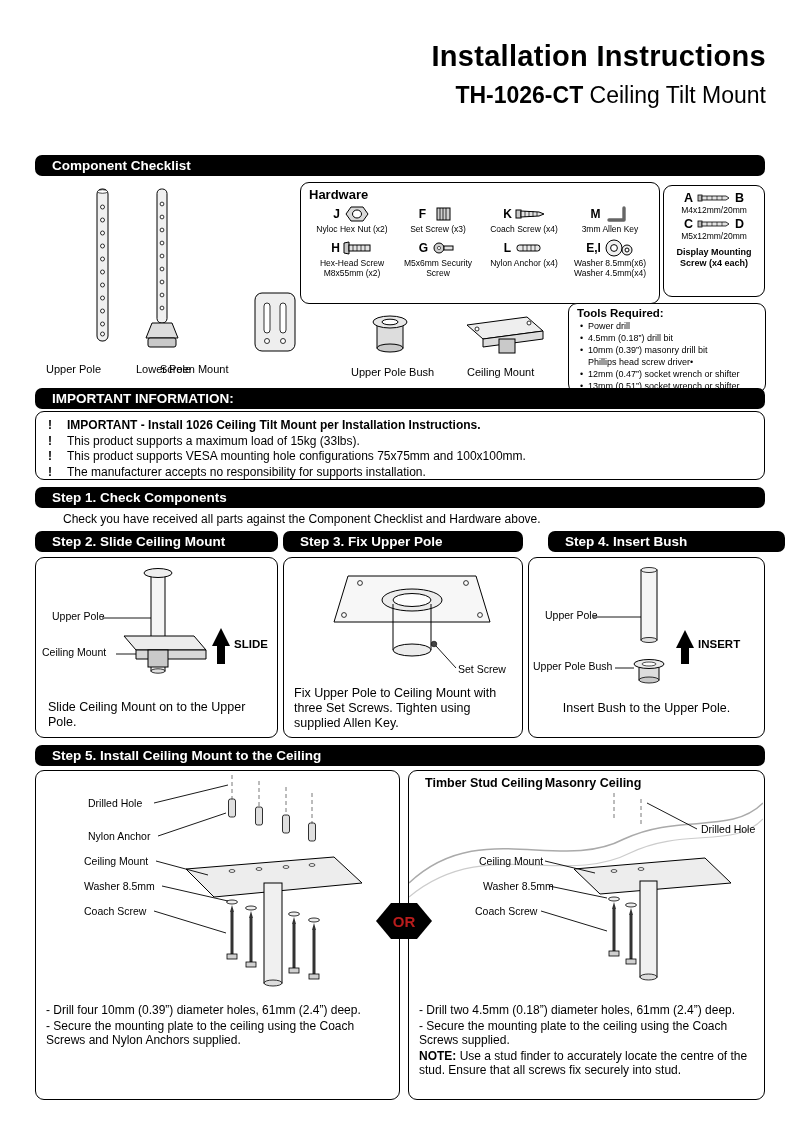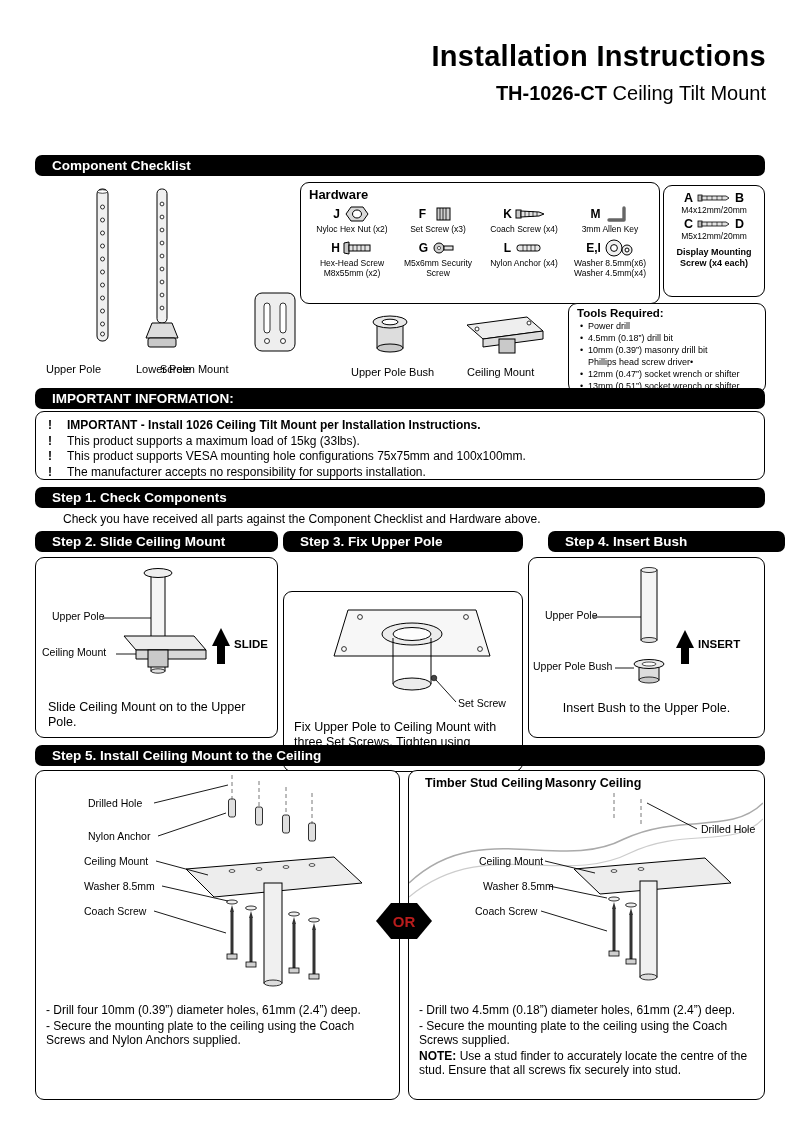--- a/index.html
+++ b/index.html
@@ -1,21 +1,21 @@
 <!DOCTYPE html>
 <html><head>
 <meta charset="utf-8">
 <style>
   * { margin:0; padding:0; box-sizing:border-box; }
   body { background:#fff; }
   .page { position:relative; width:802px; height:1134px; background:#fff; overflow:hidden;
           font-family:"Liberation Sans", sans-serif; color:#000; }
 
   .doc-title { position:absolute; top:40px; right:36px; font-size:29px; font-weight:bold; letter-spacing:.3px; }
-  .doc-subtitle { position:absolute; top:82px; right:36px; font-size:20px; }
+  .doc-subtitle { position:absolute; top:82px; right:36px; font-size:23px; }
   .doc-subtitle .model { font-weight:bold; }
 
   .bar { position:absolute; height:21px; background:#000; color:#fff; border-radius:7px;
          font-weight:bold; font-size:13.5px; line-height:21px; padding-left:17px; white-space:nowrap; }
 
   .obox { position:absolute; border:1.5px solid #000; border-radius:9px; background:#fff; }
 
   .plabel { position:absolute; font-size:11px; white-space:nowrap; }
 
   
@@ -355,21 +355,21 @@
       <line x1="80" y1="94" x2="100" y2="94" stroke="#000" stroke-width="0.9"></line>
       <polygon points="176,86 194,86 185,68" fill="#000"></polygon>
       <rect x="181" y="86" width="8" height="18" fill="#000"></rect>
     </svg>
     <div class="dlabel" style="left:16px; top:52px;">Upper Pole</div>
     <div class="dlabel" style="left:6px; top:88px;">Ceiling Mount</div>
     <div class="action-label" style="left:198px; top:80px;">SLIDE</div>
     <div class="caption" style="left:12px; top:142px; width:215px;">Slide Ceiling Mount on to the Upper Pole.</div>
   </div>
 
-  <div class="sbox" style="left:283px; top:557px; width:240px; height:181px;margin-top:34px;">
+  <div class="sbox" style="left:283px; top:557px; width:240px; height:181px;">
     <svg style="position:absolute; left:0; top:2px;" width="237" height="124" viewBox="0 0 237 124">
       <polygon points="64,16 192,16 206,62 50,62" fill="#f7f7f7" stroke="#000"></polygon>
       <circle cx="76" cy="23" r="2.4" fill="#fff" stroke="#000" stroke-width="0.8"></circle>
       <circle cx="182" cy="23" r="2.4" fill="#fff" stroke="#000" stroke-width="0.8"></circle>
       <circle cx="60" cy="55" r="2.4" fill="#fff" stroke="#000" stroke-width="0.8"></circle>
       <circle cx="196" cy="55" r="2.4" fill="#fff" stroke="#000" stroke-width="0.8"></circle>
       <ellipse cx="128" cy="40" rx="30" ry="11" fill="#ececec" stroke="#000"></ellipse>
       <ellipse cx="128" cy="40" rx="19" ry="6.5" fill="#fdfdfd" stroke="#000"></ellipse>
       <line x1="109" y1="44" x2="109" y2="90" stroke="#000"></line>
       <line x1="147" y1="44" x2="147" y2="90" stroke="#000"></line>

